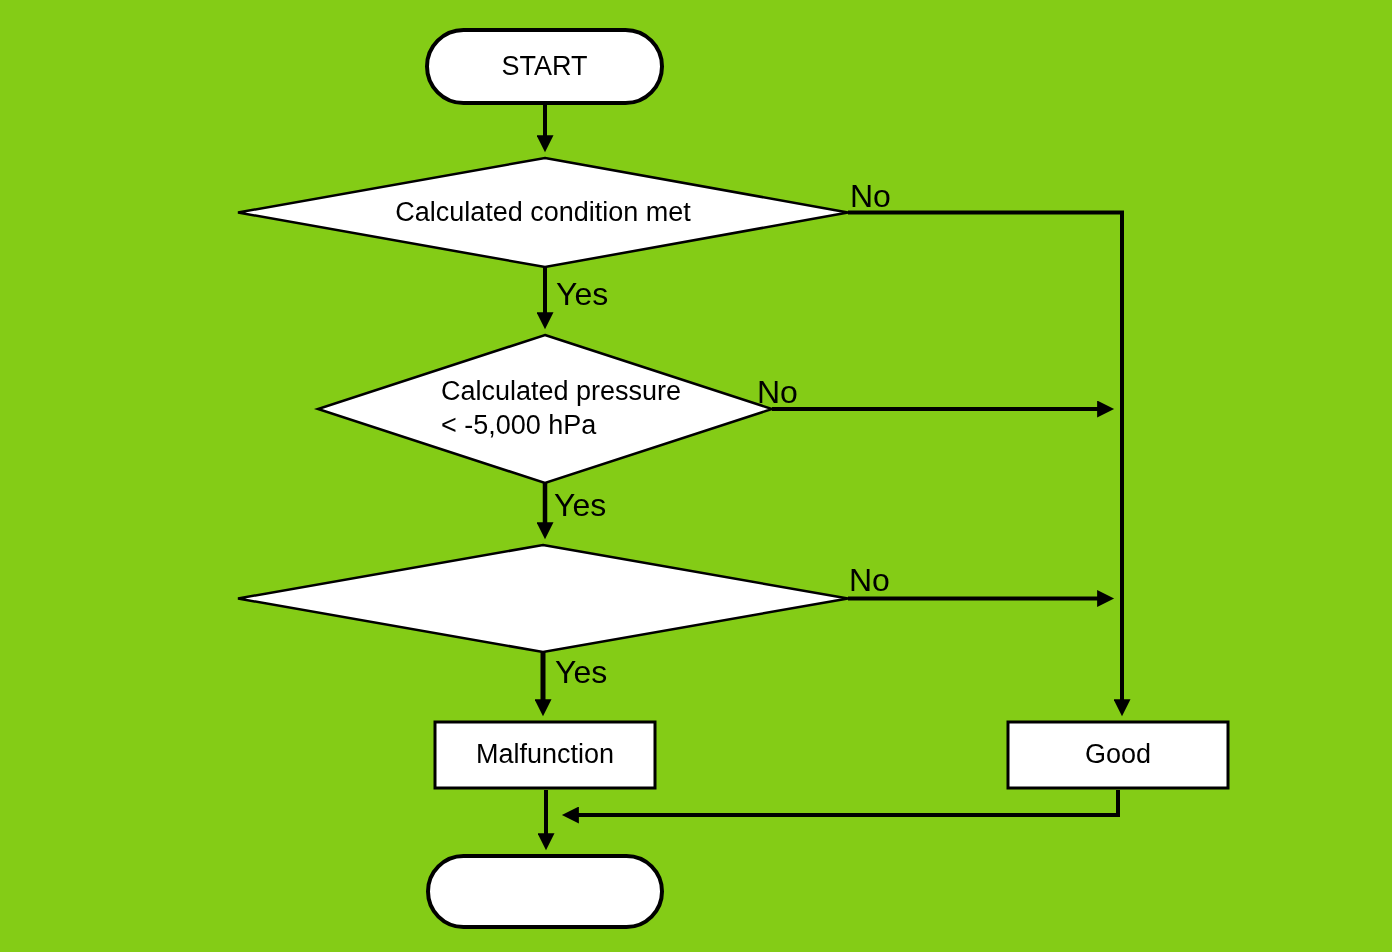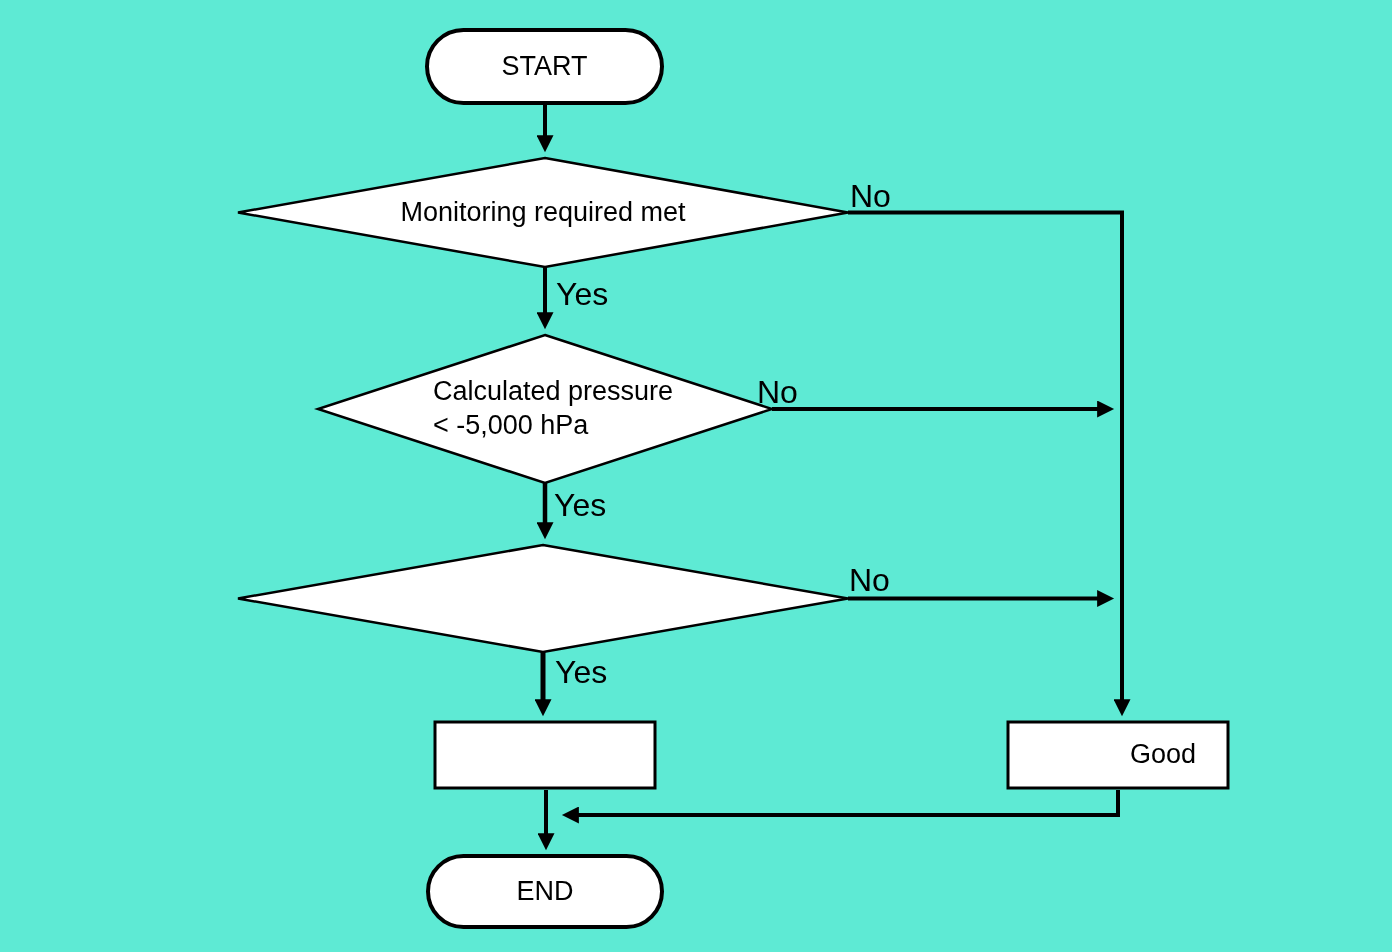--- a/index.html
+++ b/index.html
@@ -4,21 +4,21 @@
 <style>
   html, body {
     margin: 0;
     padding: 0;
     background: #ffffff;
   }
   .canvas {
     position: relative;
     width: 1392px;
     height: 952px;
-    background: #5eead4;
+    background: #84cc16;
     font-family: "Liberation Sans", sans-serif;
     color: #000000;
     overflow: hidden;
   }
   .canvas svg {
     position: absolute;
     left: 0;
     top: 0;
   }
   .node-label {
@@ -71,30 +71,30 @@
     <polygon points="545,158 848,212.5 545,267 238,212.5" fill="#ffffff" stroke="#000000" stroke-width="2.5"></polygon>
     <polygon points="545,335 772,409 545,483 318,409" fill="#ffffff" stroke="#000000" stroke-width="2.5"></polygon>
     <polygon points="543,545 848,598.5 543,652 238,598.5" fill="#ffffff" stroke="#000000" stroke-width="2.5"></polygon>
     <rect x="435" y="722" width="220" height="66" fill="#ffffff" stroke="#000000" stroke-width="3"></rect>
     <rect x="1008" y="722" width="220" height="66" fill="#ffffff" stroke="#000000" stroke-width="3"></rect>
     <rect x="428" y="856" width="234" height="71" rx="35.5" ry="35.5" fill="#ffffff" stroke="#000000" stroke-width="4"></rect>
   </svg>
 
   <div class="node-label" style="left:427px; top:30px; width:235px; height:73px;">START</div>
 
-  <div class="node-label align-center" style="left:238px; top:158px; width:610px; height:109px;">Monitoring required met</div>
+  <div class="node-label align-center" style="left:238px; top:158px; width:610px; height:109px;">Calculated condition met</div>
 
-  <div class="node-label align-left" style="left:326px; top:335px; width:454px; height:148px;">Calculated pressure
+  <div class="node-label align-left" style="left:334px; top:335px; width:454px; height:148px;">Calculated pressure
 &lt; -5,000 hPa</div>
 
 
+  <div class="node-label" style="left:435px; top:722px; width:220px; height:66px;">Malfunction</div>
 
-  <div class="node-label" style="left:1008px; top:722px; width:220px; height:66px;padding-left:45px;">Good</div>
+  <div class="node-label" style="left:1008px; top:722px; width:220px; height:66px;">Good</div>
 
-  <div class="node-label" style="left:428px; top:856px; width:234px; height:71px;">END</div>
 
   <div class="edge-label" style="left:556px; top:278px;">Yes</div>
   <div class="edge-label" style="left:850px; top:180px;">No</div>
 
   <div class="edge-label" style="left:554px; top:489px;">Yes</div>
   <div class="edge-label" style="left:757px; top:376px;">No</div>
 
   <div class="edge-label" style="left:555px; top:656px;">Yes</div>
   <div class="edge-label" style="left:849px; top:564px;">No</div>
 

